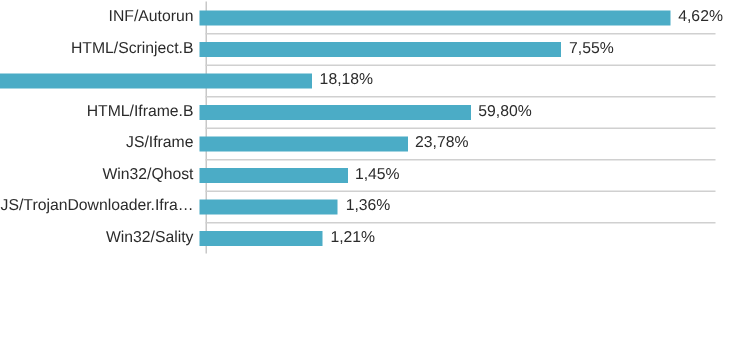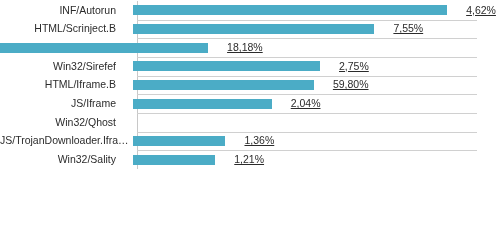--- a/index.html
+++ b/index.html
@@ -47,21 +47,21 @@
     right: 20px;
     top: 0;
     height: 1px;
     background: #d0d0d0;
   }
 
   .cat-label {
     width: 133px;
     flex: 0 0 133px;
     text-align: right;
-    padding-right: 17px;
+    padding-right: 4px;
     box-sizing: border-box;
     font-size: 10.5px;
     color: #2b2b2b;
     line-height: 1.1;
     white-space: nowrap;
     overflow: hidden;
   }
 
   .plot {
     position: relative;
@@ -82,23 +82,22 @@
   .bar {
     height: 10px;
     background: #4bacc6;
     flex: 0 0 auto;
   }
 
   .val-label {
     font-size: 10.5px;
     color: #2b2b2b;
     white-space: nowrap;
-    padding-left: 19px;
+    padding-left: 5px;
     line-height: 1.1;
-    text-decoration: underline;
   }
 
   
   .axis-line {
     position: absolute;
     left: 137px;
     top: 1px;
     width: 1px;
     height: 168px;
     background: #c8c8c8;
@@ -132,48 +131,45 @@
       </div>
       <div class="row">
         <div class="plot">
           <div class="bar-wrap">
             <div class="bar" style="width: 208.08px; background: rgb(75, 172, 198);"></div>
             <div class="val-label">18,18%</div>
           </div>
         </div>
       </div>
       <div class="row">
-        <div class="cat-label">Win32/Sirefef</div>
-        <div class="plot">
-          <div class="bar-wrap">
-            <div class="bar" style="width: 187px; background: rgb(75, 172, 198);"></div>
-            <div class="val-label">2,75%</div>
-          </div>
-        </div>
-      </div>
-      <div class="row">
         <div class="cat-label">HTML/Iframe.B</div>
         <div class="plot">
           <div class="bar-wrap">
             <div class="bar" style="width: 180.88px; background: rgb(75, 172, 198);"></div>
             <div class="val-label">59,80%</div>
           </div>
         </div>
       </div>
       <div class="row">
         <div class="cat-label">JS/Iframe</div>
         <div class="plot">
           <div class="bar-wrap">
             <div class="bar" style="width: 138.72px; background: rgb(75, 172, 198);"></div>
-            <div class="val-label">2,04%</div>
+            <div class="val-label">23,78%</div>
           </div>
         </div>
       </div>
       <div class="row">
         <div class="cat-label">Win32/Qhost</div>
+        <div class="plot">
+          <div class="bar-wrap">
+            <div class="bar" style="width: 98.6px; background: rgb(75, 172, 198);"></div>
+            <div class="val-label">1,45%</div>
+          </div>
+        </div>
       </div>
       <div class="row">
         <div class="cat-label">JS/TrojanDownloader.Ifra…</div>
         <div class="plot">
           <div class="bar-wrap">
             <div class="bar" style="width: 92.48px; background: rgb(75, 172, 198);"></div>
             <div class="val-label">1,36%</div>
           </div>
         </div>
       </div>

